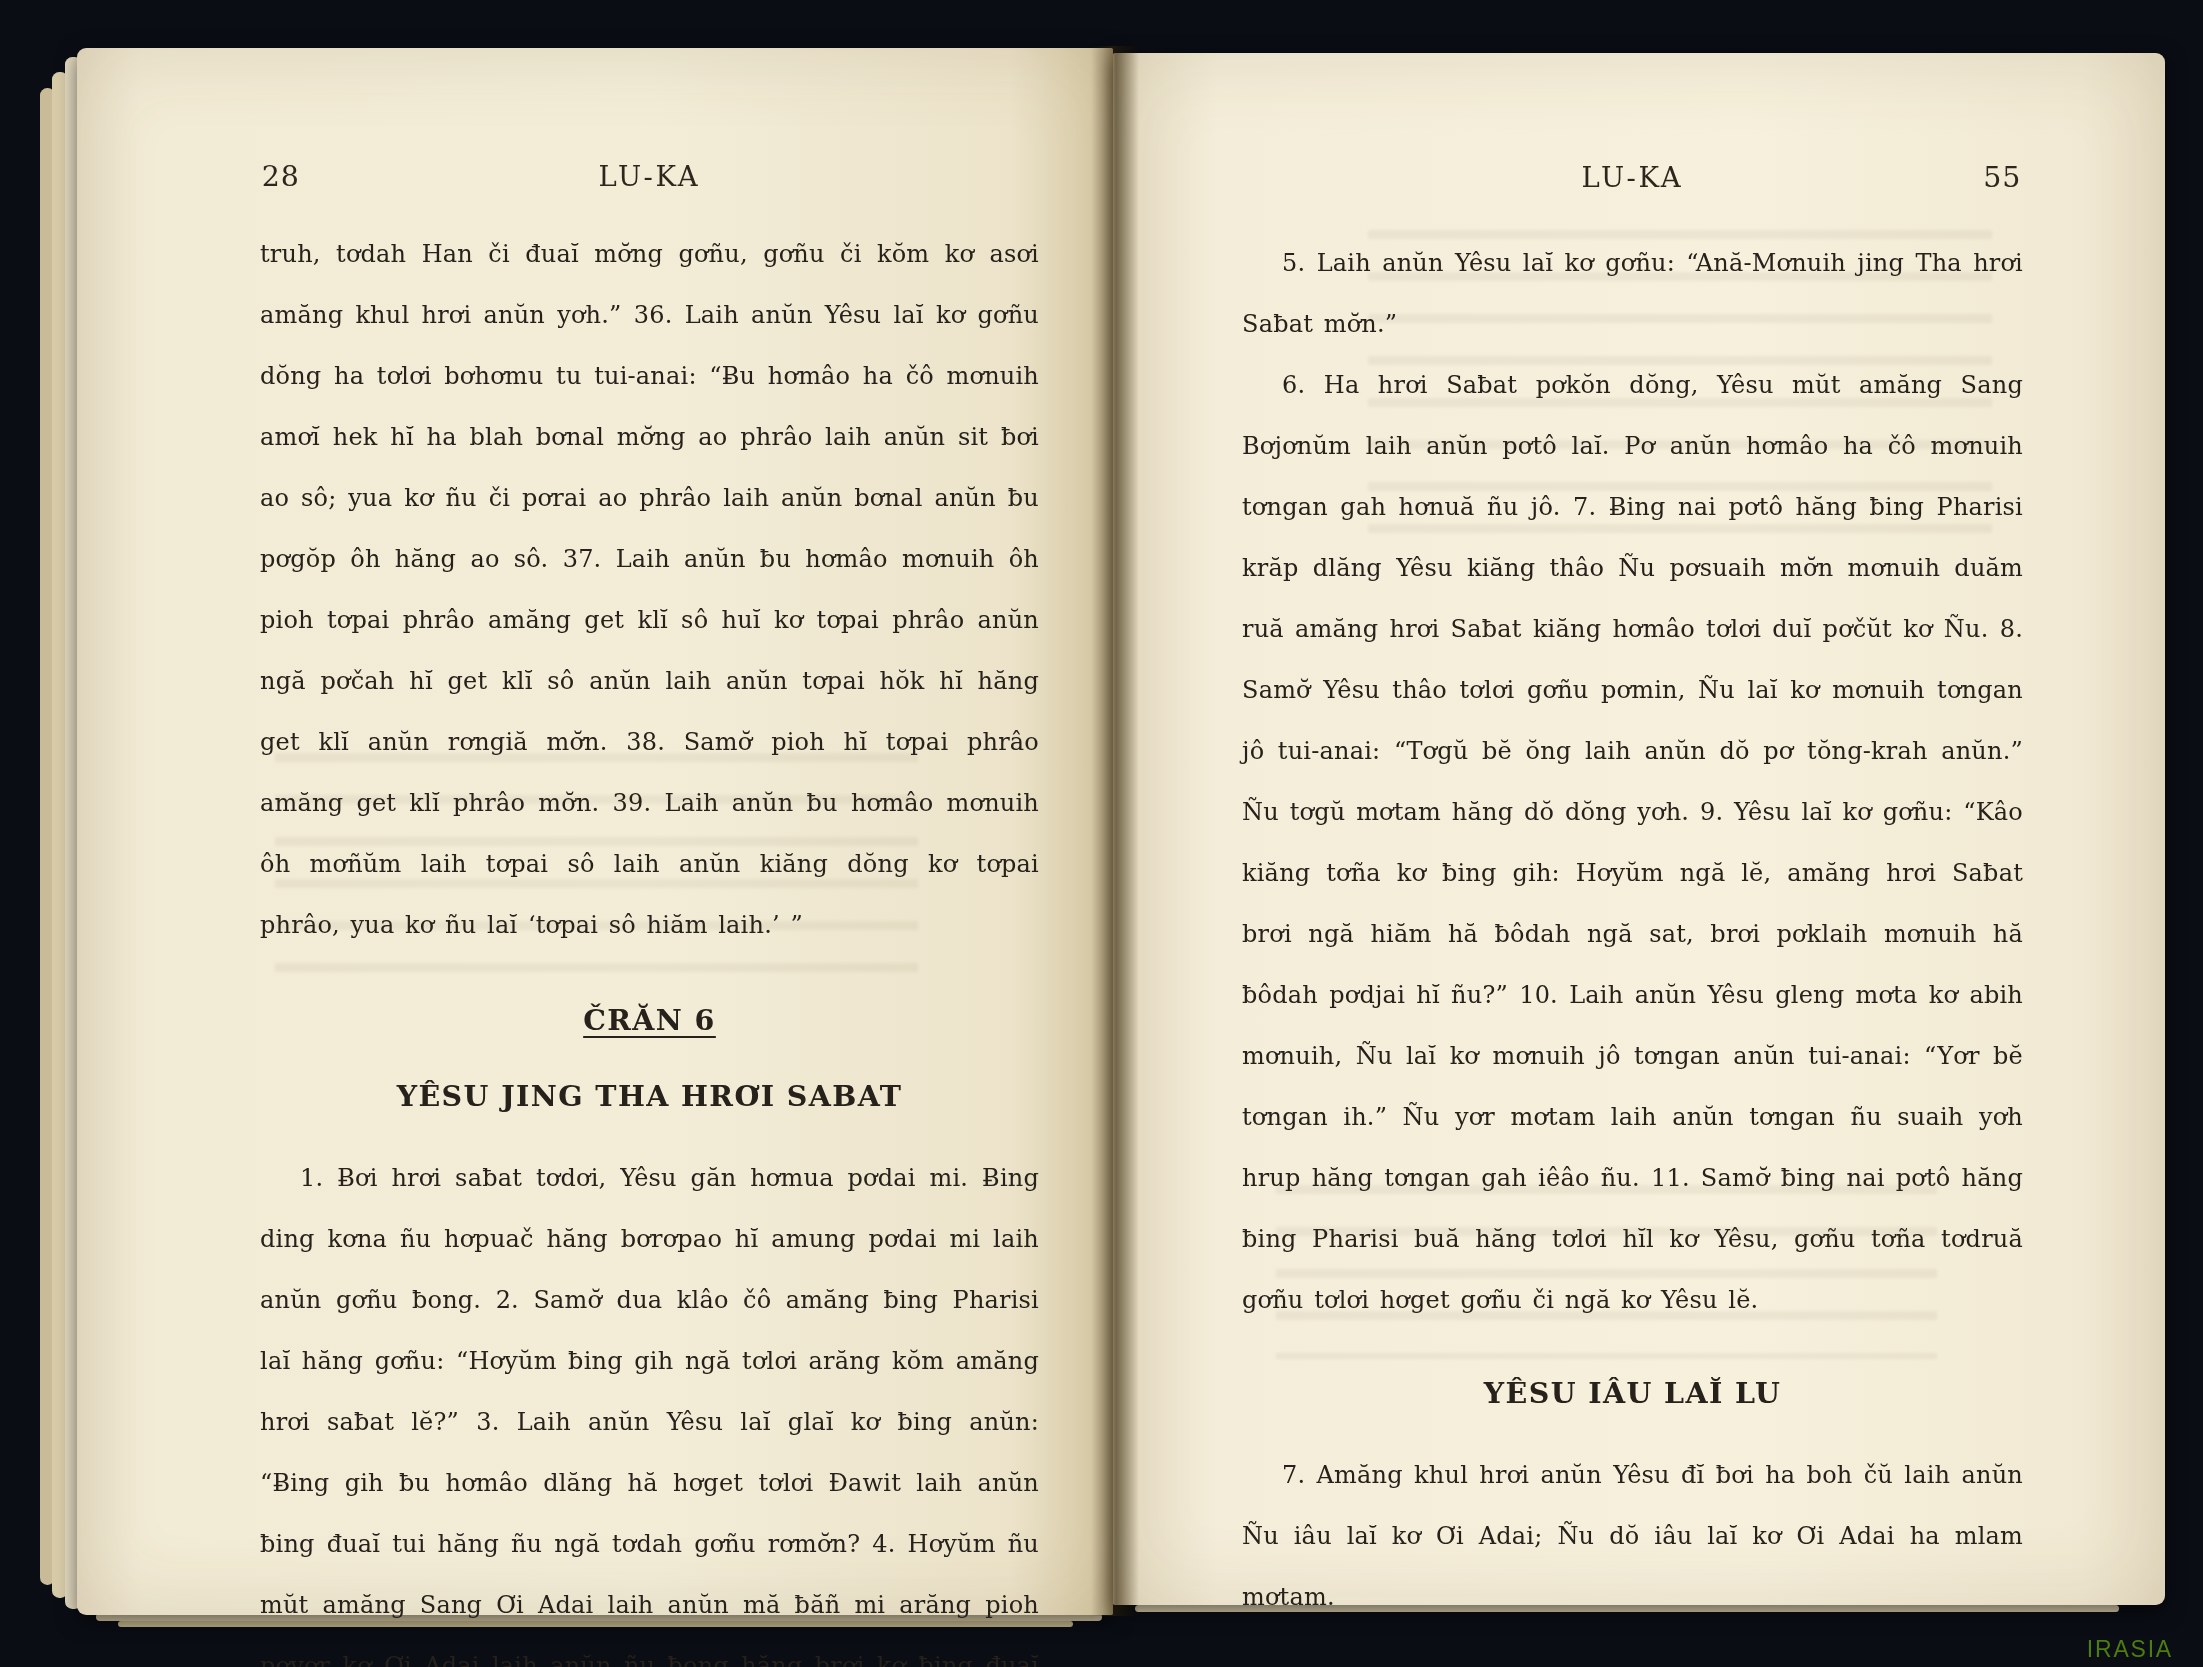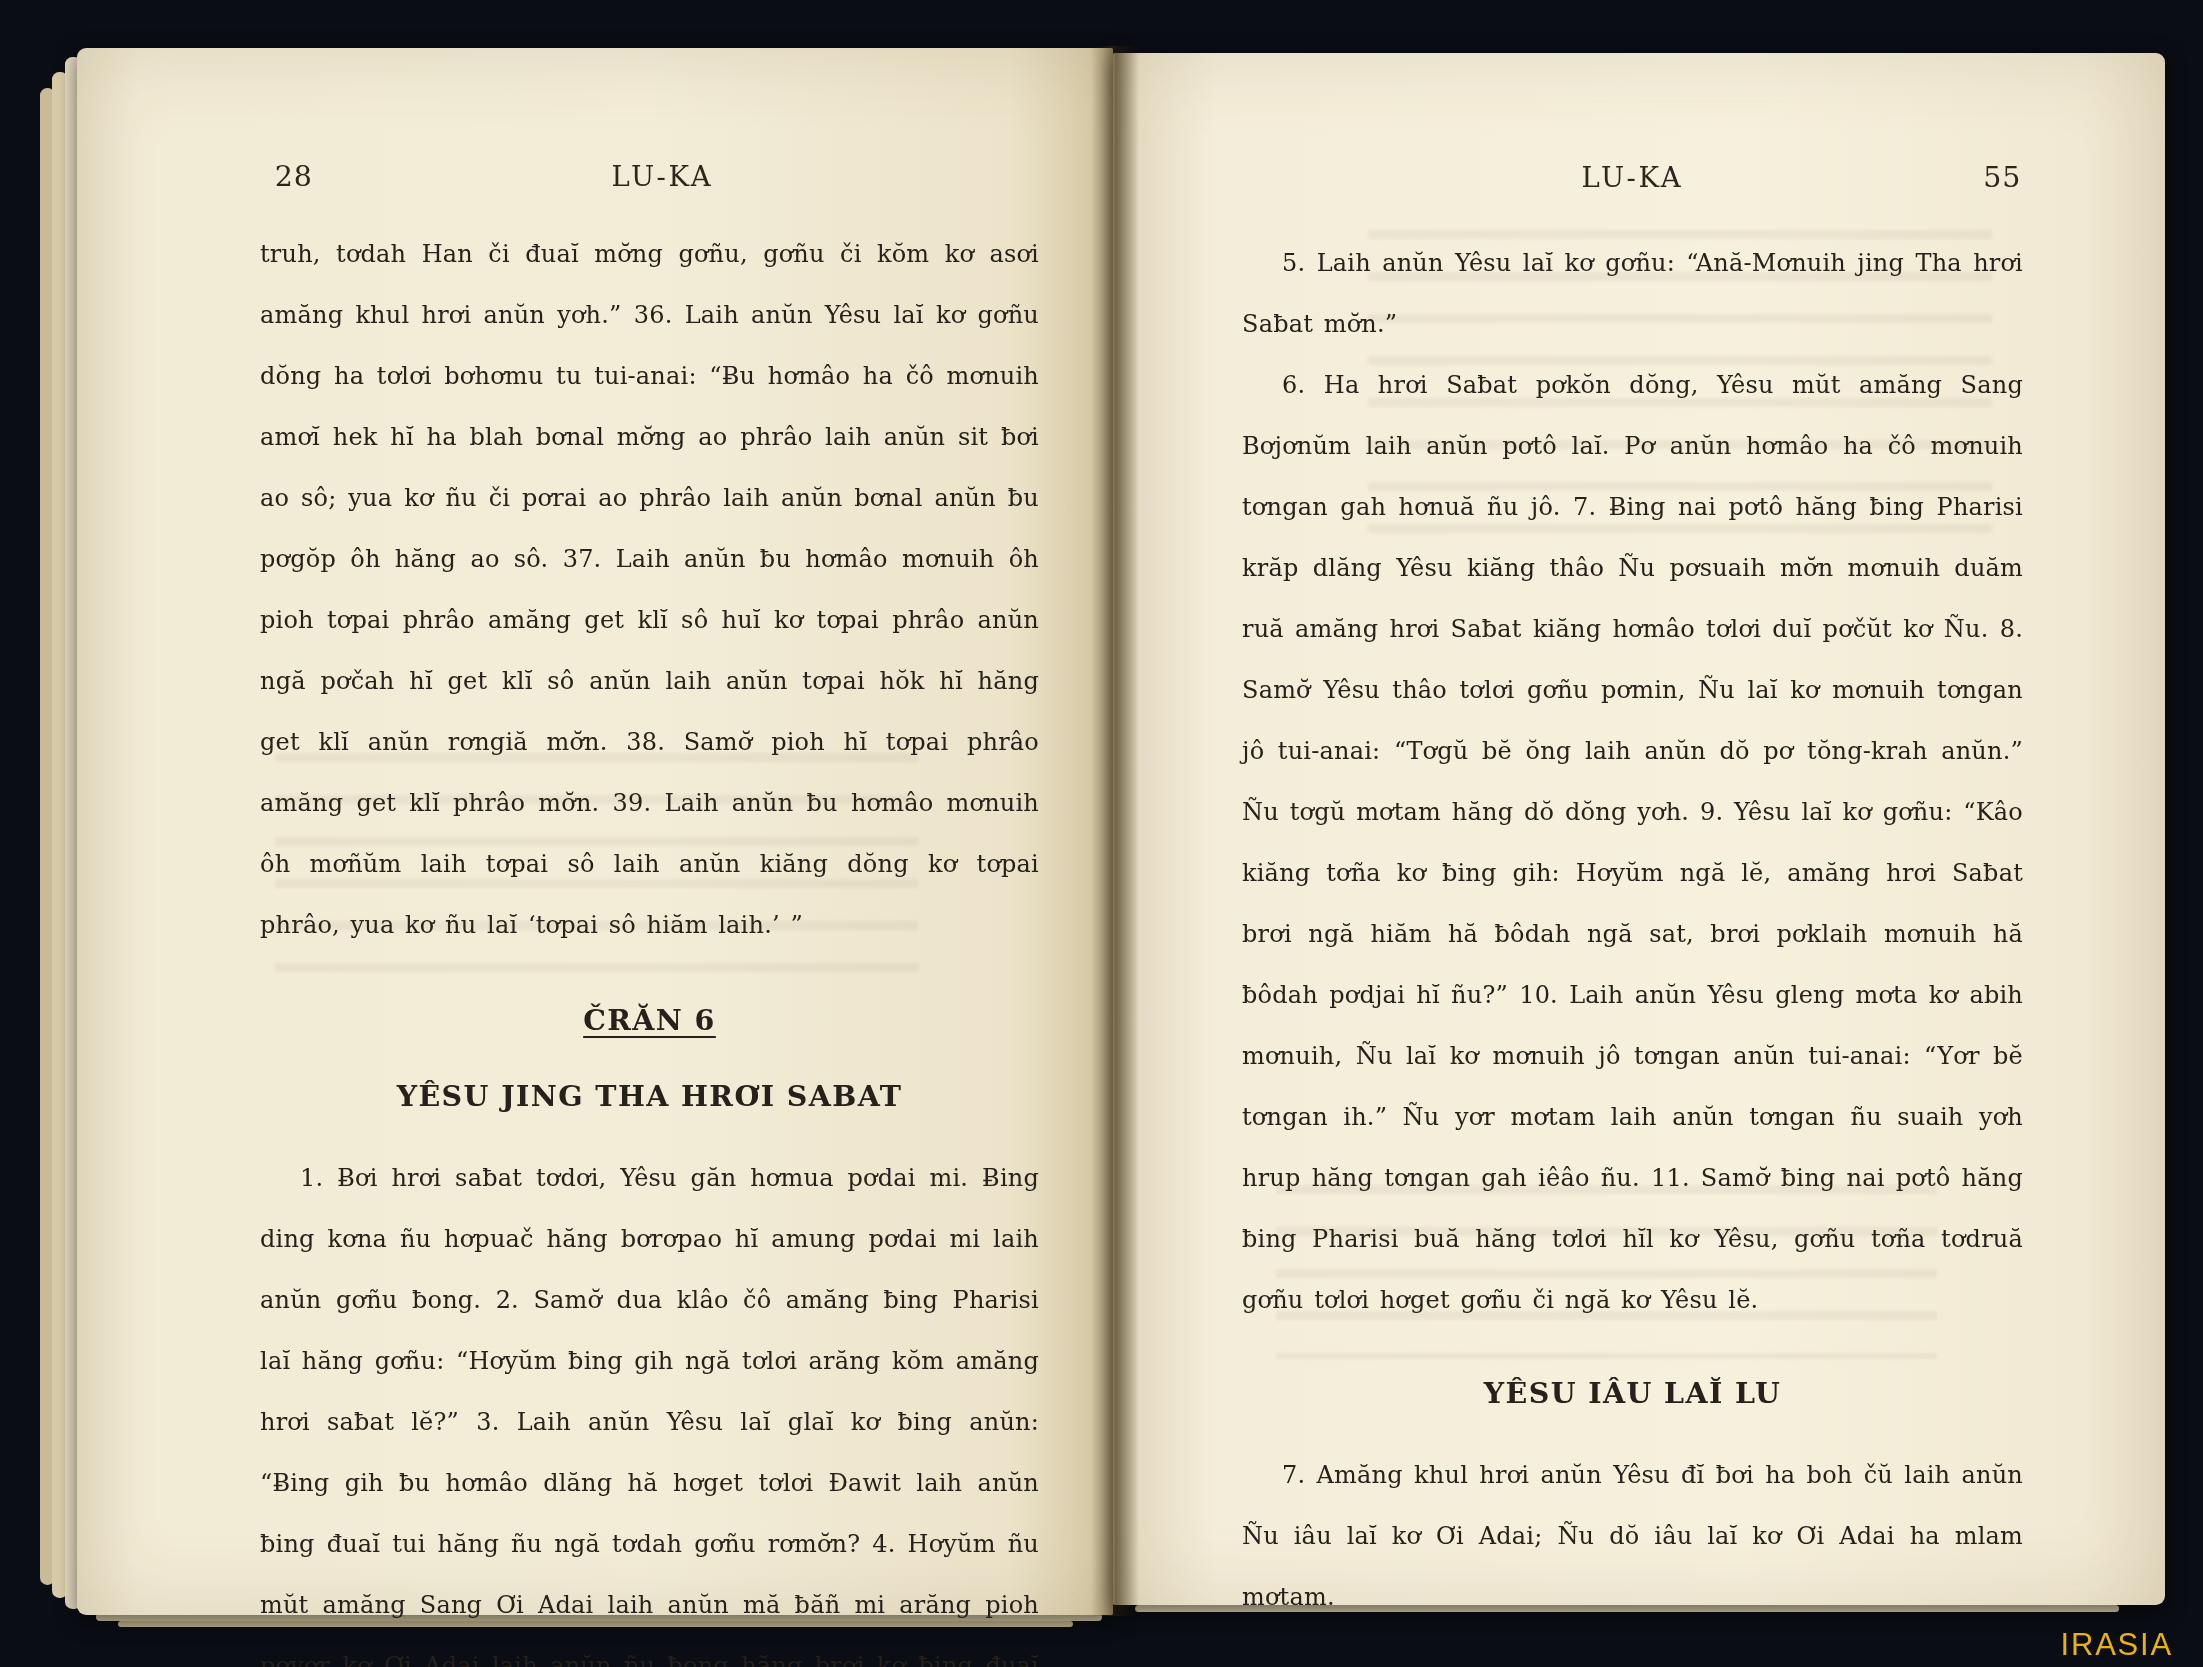--- a/index.html
+++ b/index.html
@@ -41,21 +41,21 @@
   .bleed{
     position:absolute;opacity:.055;pointer-events:none;
     background:repeating-linear-gradient(to bottom,#4a3c22 0 9.2px,transparent 9.2px 42px);
     filter:blur(1.8px);
   }
   .bleed.br{left:1368px;top:230px;width:624px;height:303px;}
   .bleed.bl{left:275px;top:753px;width:643px;height:239px;}
   .bleed.br2{left:1276px;top:1185px;width:661px;height:174px;}
 
   .page-header{position:absolute;height:39px;color:#2c261d;}
-  .page-left .page-header{left:196px;top:112px;width:779px;}
+  .page-left .page-header{left:183px;top:112px;width:779px;}
   .page-right .page-header{left:129px;top:108px;width:781px;}
   .pagenum{
     position:absolute;top:0;font-size:28.5px;letter-spacing:0.9px;
   }
   .pagenum.pl{left:1.8px;}
   .pagenum.pr{right:1.8px;}
   .running-title{
     position:absolute;left:0;right:0;top:0;text-align:center;
     font-size:27.5px;letter-spacing:2.8px;
   }
@@ -77,21 +77,21 @@
   }
   .section{
     margin:44px 0 33px;
     font-size:28.5px;line-height:37px;font-weight:bold;
     text-align:center;letter-spacing:1.4px;color:#26211a;
   }
   .chapter + .section{margin-top:0;}
   .watermark{
     position:absolute;right:31px;bottom:5.5px;
     font-family:"Liberation Sans","DejaVu Sans",sans-serif;
-    font-size:31px;letter-spacing:1.8px;color:#eab308;
+    font-size:23px;letter-spacing:1.8px;color:#4d7c0f;
   }
 </style>
 </head>
 <body>
 
 <div class="stage">
 
   <div class="edge e1"></div>
   <div class="edge e2"></div>
   <div class="edge e3"></div>

